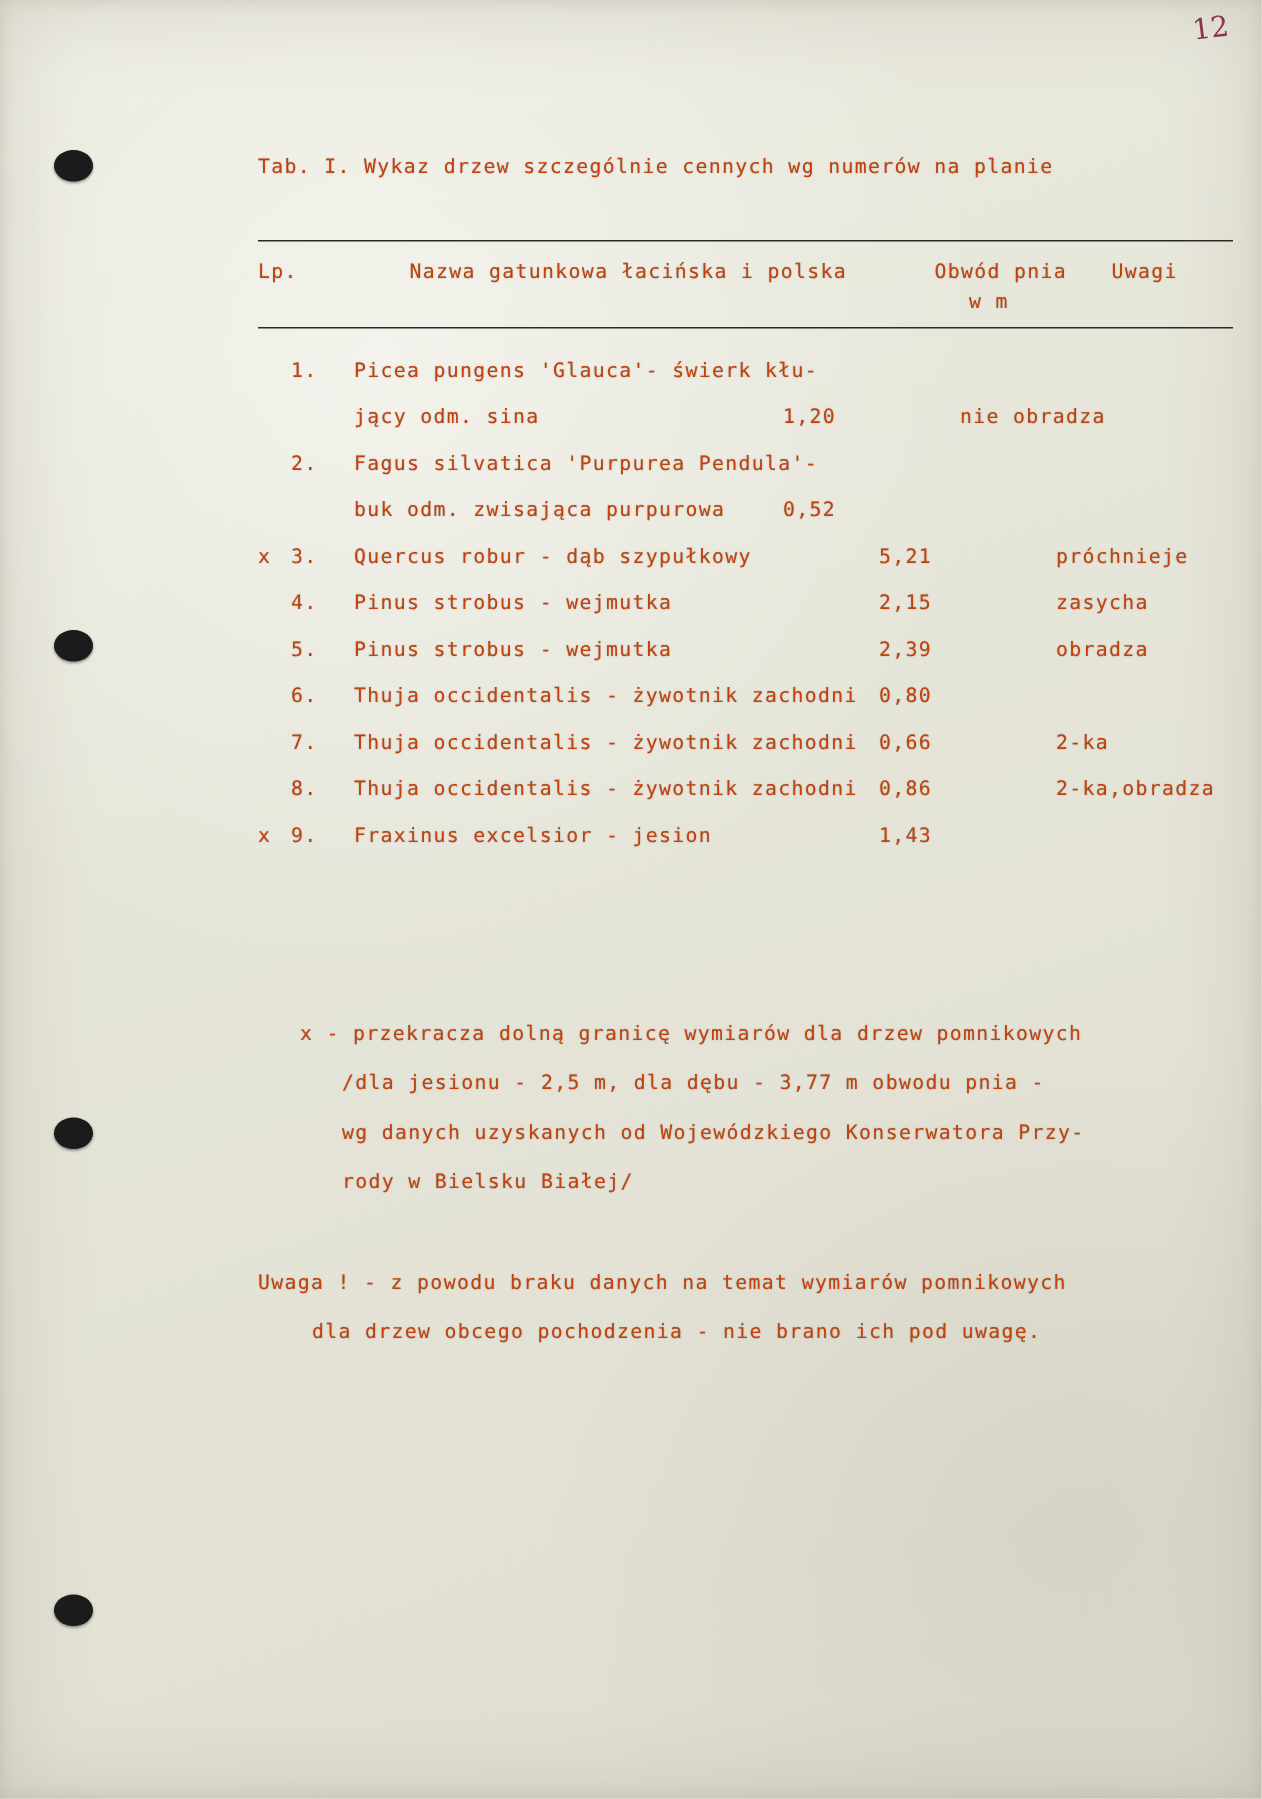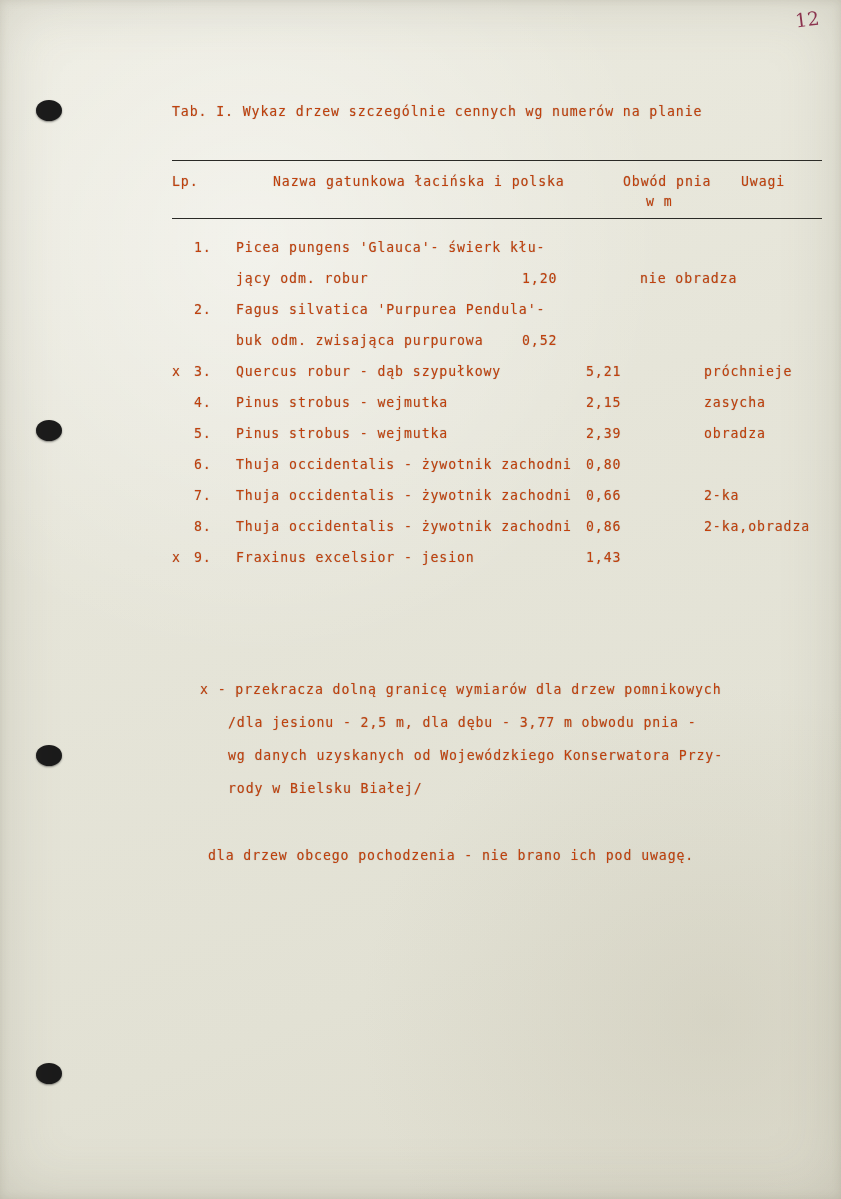--- a/index.html
+++ b/index.html
@@ -202,21 +202,21 @@
   </div>
 
   <div class="rule bottom"></div>
 
   <div class="rows typed">
 
     <div class="row">
       <span class="c-mark"></span><span class="c-lp">1.</span><span class="c-name">Picea pungens 'Glauca'- świerk kłu-</span>
     </div>
     <div class="row cont">
-      <span class="cont-text cont-obw">jący odm. robur</span><span class="c-obw">1,20</span><span class="c-uwagi">nie obradza</span>
+      <span class="cont-text cont-obw">jący odm. sina</span><span class="c-obw">1,20</span><span class="c-uwagi">nie obradza</span>
     </div>
 
     <div class="row">
       <span class="c-mark"></span><span class="c-lp">2.</span><span class="c-name">Fagus silvatica 'Purpurea Pendula'-</span>
     </div>
     <div class="row cont">
       <span class="cont-text cont-obw">buk odm. zwisająca purpurowa</span><span class="c-obw">0,52</span><span class="c-uwagi"></span>
     </div>
 
     <div class="row">
@@ -249,20 +249,21 @@
   </div>
 
   <div class="note note-1 typed">
     <div class="ln"><span class="ind"></span><span>x - przekracza dolną granicę wymiarów dla drzew pomnikowych</span></div>
     <div class="ln"><span class="ind2"></span><span>/dla jesionu - 2,5 m, dla dębu - 3,77 m obwodu pnia -</span></div>
     <div class="ln"><span class="ind2"></span><span>wg danych uzyskanych od Wojewódzkiego Konserwatora Przy-</span></div>
     <div class="ln"><span class="ind2"></span><span>rody w Bielsku Białej/</span></div>
   </div>
 
   <div class="note note-2 typed">
+    <div class="ln"><span>Uwaga ! - z powodu braku danych na temat wymiarów pomnikowych</span></div>
     <div class="ln"><span class="ind2"></span><span>dla drzew obcego pochodzenia - nie brano ich pod uwagę.</span></div>
   </div>
 
 </div>
 
 <div class="hole h1"></div>
 <div class="hole h2"></div>
 <div class="hole h3"></div>
 <div class="hole h4"></div>
 

